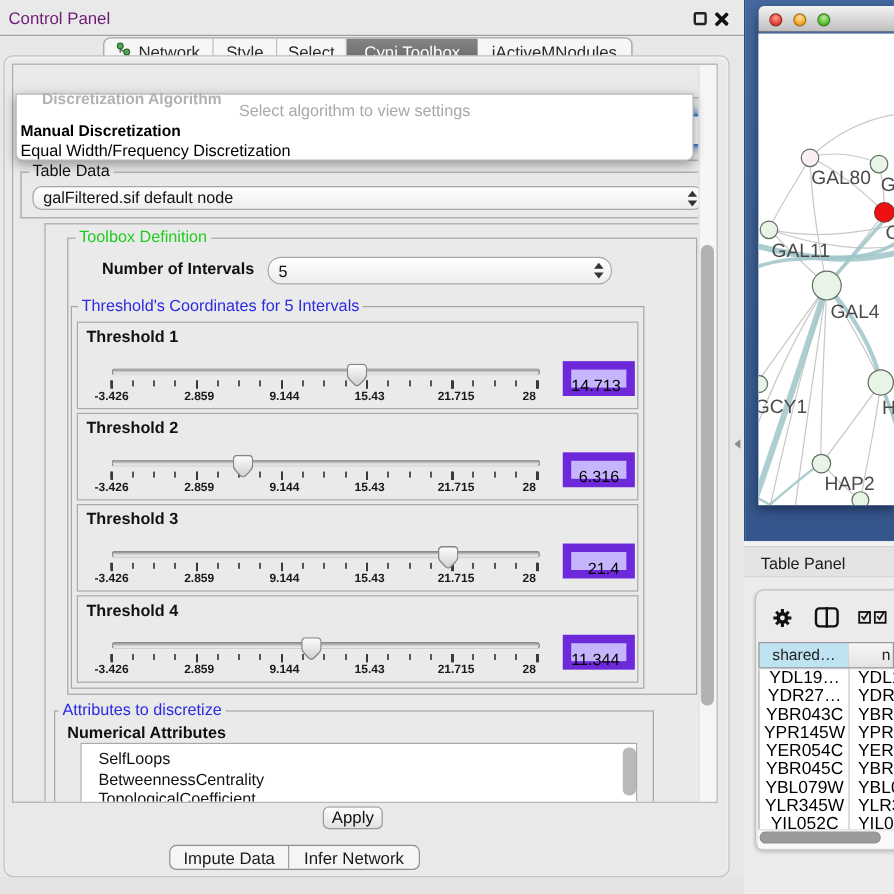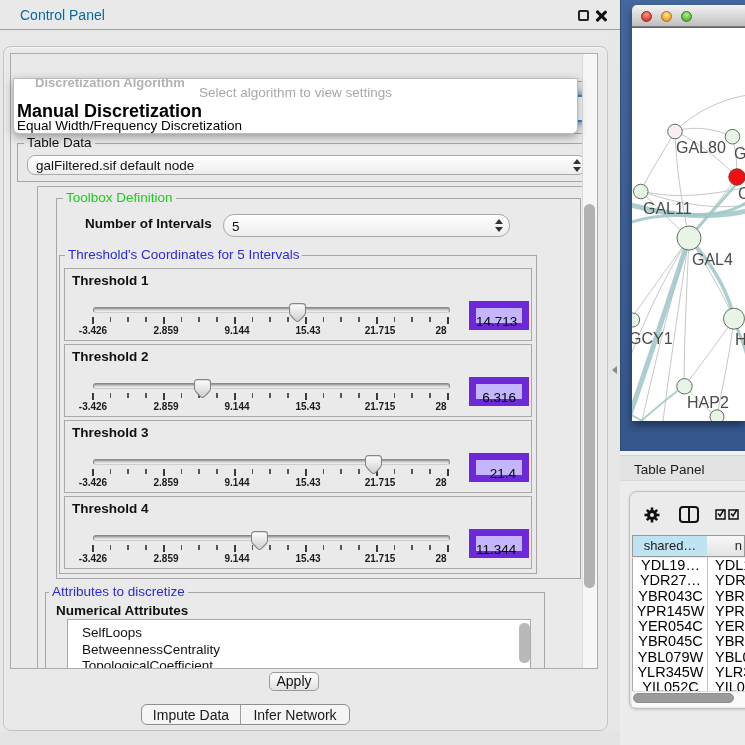--- a/index.html
+++ b/index.html
@@ -1,21 +1,21 @@
 <!DOCTYPE html>
 <html><head>
 <meta charset="utf-8">
 <style>
 *{margin:0;padding:0;box-sizing:border-box;font-family:"Liberation Sans",sans-serif;}
 html,body{width:745px;height:745px;overflow:hidden;}
 #page{position:relative;width:745px;height:745px;background:#e8e8e8;overflow:hidden;}
 .abs{position:absolute;}
 
 #cpbar{left:0;top:0;width:620px;height:30px;background:#e9e9e9;border-bottom:1px solid #9f9f9f;}
-#cpbar .t{position:absolute;left:20px;top:7px;font-size:14px;color:#0369a1;}
+#cpbar .t{position:absolute;left:7px;top:7px;font-size:14px;color:#701a75;}
 #ic-float{position:absolute;left:578px;top:10px;width:11px;height:11px;border:2px solid #222;border-radius:2px;}
 #ic-close{position:absolute;left:594px;top:9px;width:13px;height:13px;}
 #ic-close i{position:absolute;left:5.5px;top:-0.5px;width:2.6px;height:14px;background:#111;border-radius:1px;}
 
 #toptabs{left:86px;top:31px;height:22px;background:#f6f6f6;border:1px solid #a8a8a8;border-radius:6px;display:flex;overflow:hidden;box-shadow:0 1px 1px rgba(0,0,0,.12);}
 #toptabs .tab{height:100%;display:flex;align-items:center;justify-content:center;font-size:14px;color:#2b2b2b;border-right:1px solid #bdbdbd;white-space:nowrap;padding-top:2px;}
 #toptabs .tab.sel{background:linear-gradient(#848484,#6a6a6a);color:#fff;border-right:none;}
 #toptabs .tab.last{border-right:none;}
 
 #contentbox{left:3px;top:46px;width:605px;height:685px;border:1px solid #c2c2c2;border-radius:8px;background:#e9e9e9;box-shadow:inset 0 1px 2px rgba(255,255,255,.8);}
@@ -43,21 +43,21 @@
 #attrlist div{font-size:13.5px;color:#111;padding-left:14px;height:16.5px;line-height:16.5px;white-space:nowrap;}
 
 #applybtn{left:269px;top:672px;width:50px;height:19px;background:linear-gradient(#fdfdfd,#e2e2e2);border:1px solid #9a9a9a;border-radius:5px;text-align:center;font-size:14px;line-height:17px;color:#111;}
 #bottabs{left:141px;top:704px;height:21px;background:#f5f5f5;border:1px solid #8f8f8f;border-radius:6px;display:flex;overflow:hidden;}
 #bottabs .tab{height:100%;display:flex;align-items:center;justify-content:center;font-size:14px;color:#1a1a1a;border-right:1px solid #9d9d9d;white-space:nowrap;}
 #bottabs .tab.sel{background:linear-gradient(#7e7e7e,#666);color:#fff;border-right:none;}
 #bottabs .tab.last{border-right:none;}
 
 #popup{left:13px;top:78px;width:565px;height:56px;background:#fff;border:1px solid #bbb;border-radius:0 0 6px 6px;box-shadow:0 3px 10px rgba(0,0,0,.35);}
 #popup .i0{position:absolute;left:0;top:6px;width:100%;text-align:center;font-size:13.5px;color:#a8a8a8;}
-#popup .i1{position:absolute;left:3px;top:22px;font-size:18px;font-weight:bold;color:#000;}
+#popup .i1{position:absolute;left:3px;top:22px;font-size:13px;font-weight:bold;color:#000;}
 #popup .i2{position:absolute;left:3px;top:39px;font-size:13.5px;color:#000;}
 
 #desktop{left:620px;top:0;width:125px;height:451px;background:linear-gradient(#44689e,#3a5d94 60%,#35568c);border-left:1px solid #2e4b77;}
 #netwin{left:632px;top:5px;width:113px;height:416px;border-radius:5px 0 0 0;box-shadow:0 4px 9px rgba(0,0,20,.45);}
 #nettitle{left:632px;top:5px;width:113px;height:22px;background:linear-gradient(#f3f3f3,#bfbfbf);border-bottom:1px solid #7a7a7a;border-radius:5px 0 0 0;}
 .tl-btn{position:absolute;top:6px;width:11px;height:11px;border-radius:50%;}
 #netcanvas{left:632px;top:28px;width:113px;height:393px;background:#fff;overflow:hidden;}
 
 #tpbar{left:620px;top:455px;width:125px;height:26px;background:#e3e3e3;border-top:1px solid #d2d2d2;border-bottom:1px solid #d8d8d8;}
 #tpbar .t{position:absolute;left:14px;top:6px;font-size:13.5px;color:#1a1a1a;}
@@ -80,20 +80,36 @@
   <div class="abs" style="left:620px;top:481px;width:125px;height:264px;background:#ececec;"></div>
   <div class="abs" style="left:0;top:731px;width:620px;height:14px;background:#e4e4e4;"></div>
 
   <div id="cpbar" class="abs">
       <span class="t">Control Panel</span>
     <span id="ic-float"></span>
       <span id="ic-close">
         <i style="transform:rotate(45deg);"></i>
         <i style="transform:rotate(-45deg);"></i>
       </span>
+  </div>
+  <div id="toptabs" class="abs">
+    <div class="tab" style="width:91px;">
+      <svg width="13" height="17" style="margin-right:5px;" viewBox="0 0 13 17">
+        <path d="M3.2 4.5 C3.2 8.5 8.6 6.5 8.6 10.5" stroke="#666" stroke-width="1.2" fill="none"></path>
+        <path d="M3.2 4.5 L3.2 9" stroke="#666" stroke-width="1.2" fill="none"></path>
+        <path d="M8.6 9 L8.6 13" stroke="#666" stroke-width="1.2" fill="none"></path>
+        <circle cx="3.2" cy="3.4" r="2.4" fill="#57a657" stroke="#2d6b2d" stroke-width="1"></circle>
+        <circle cx="8.6" cy="8.4" r="2.4" fill="#57a657" stroke="#2d6b2d" stroke-width="1"></circle>
+        <circle cx="8.6" cy="13.6" r="2.4" fill="#57a657" stroke="#2d6b2d" stroke-width="1"></circle>
+      </svg>
+      Network</div>
+    <div class="tab" style="width:53px;">Style</div>
+    <div class="tab" style="width:58px;">Select</div>
+    <div class="tab sel" style="width:109px;">Cyni Toolbox</div>
+    <div class="tab last" style="width:128px;">jActiveMNodules</div>
   </div>
   <div id="contentbox" class="abs"></div>
 
   <div id="scrollpane" class="abs">
 
     <div class="group" style="left:6px;top:27px;width:577px;height:53px;"></div>
 
     <div class="abs" style="left:542px;top:41px;width:37px;height:27px;border-radius:9px;border:2.5px solid #3f82c8;box-shadow:0 0 6px 2px rgba(70,130,200,.8);background:#f2f7fc;"></div>
 
     <div class="group" style="left:6px;top:89px;width:577px;height:39px;"></div>

